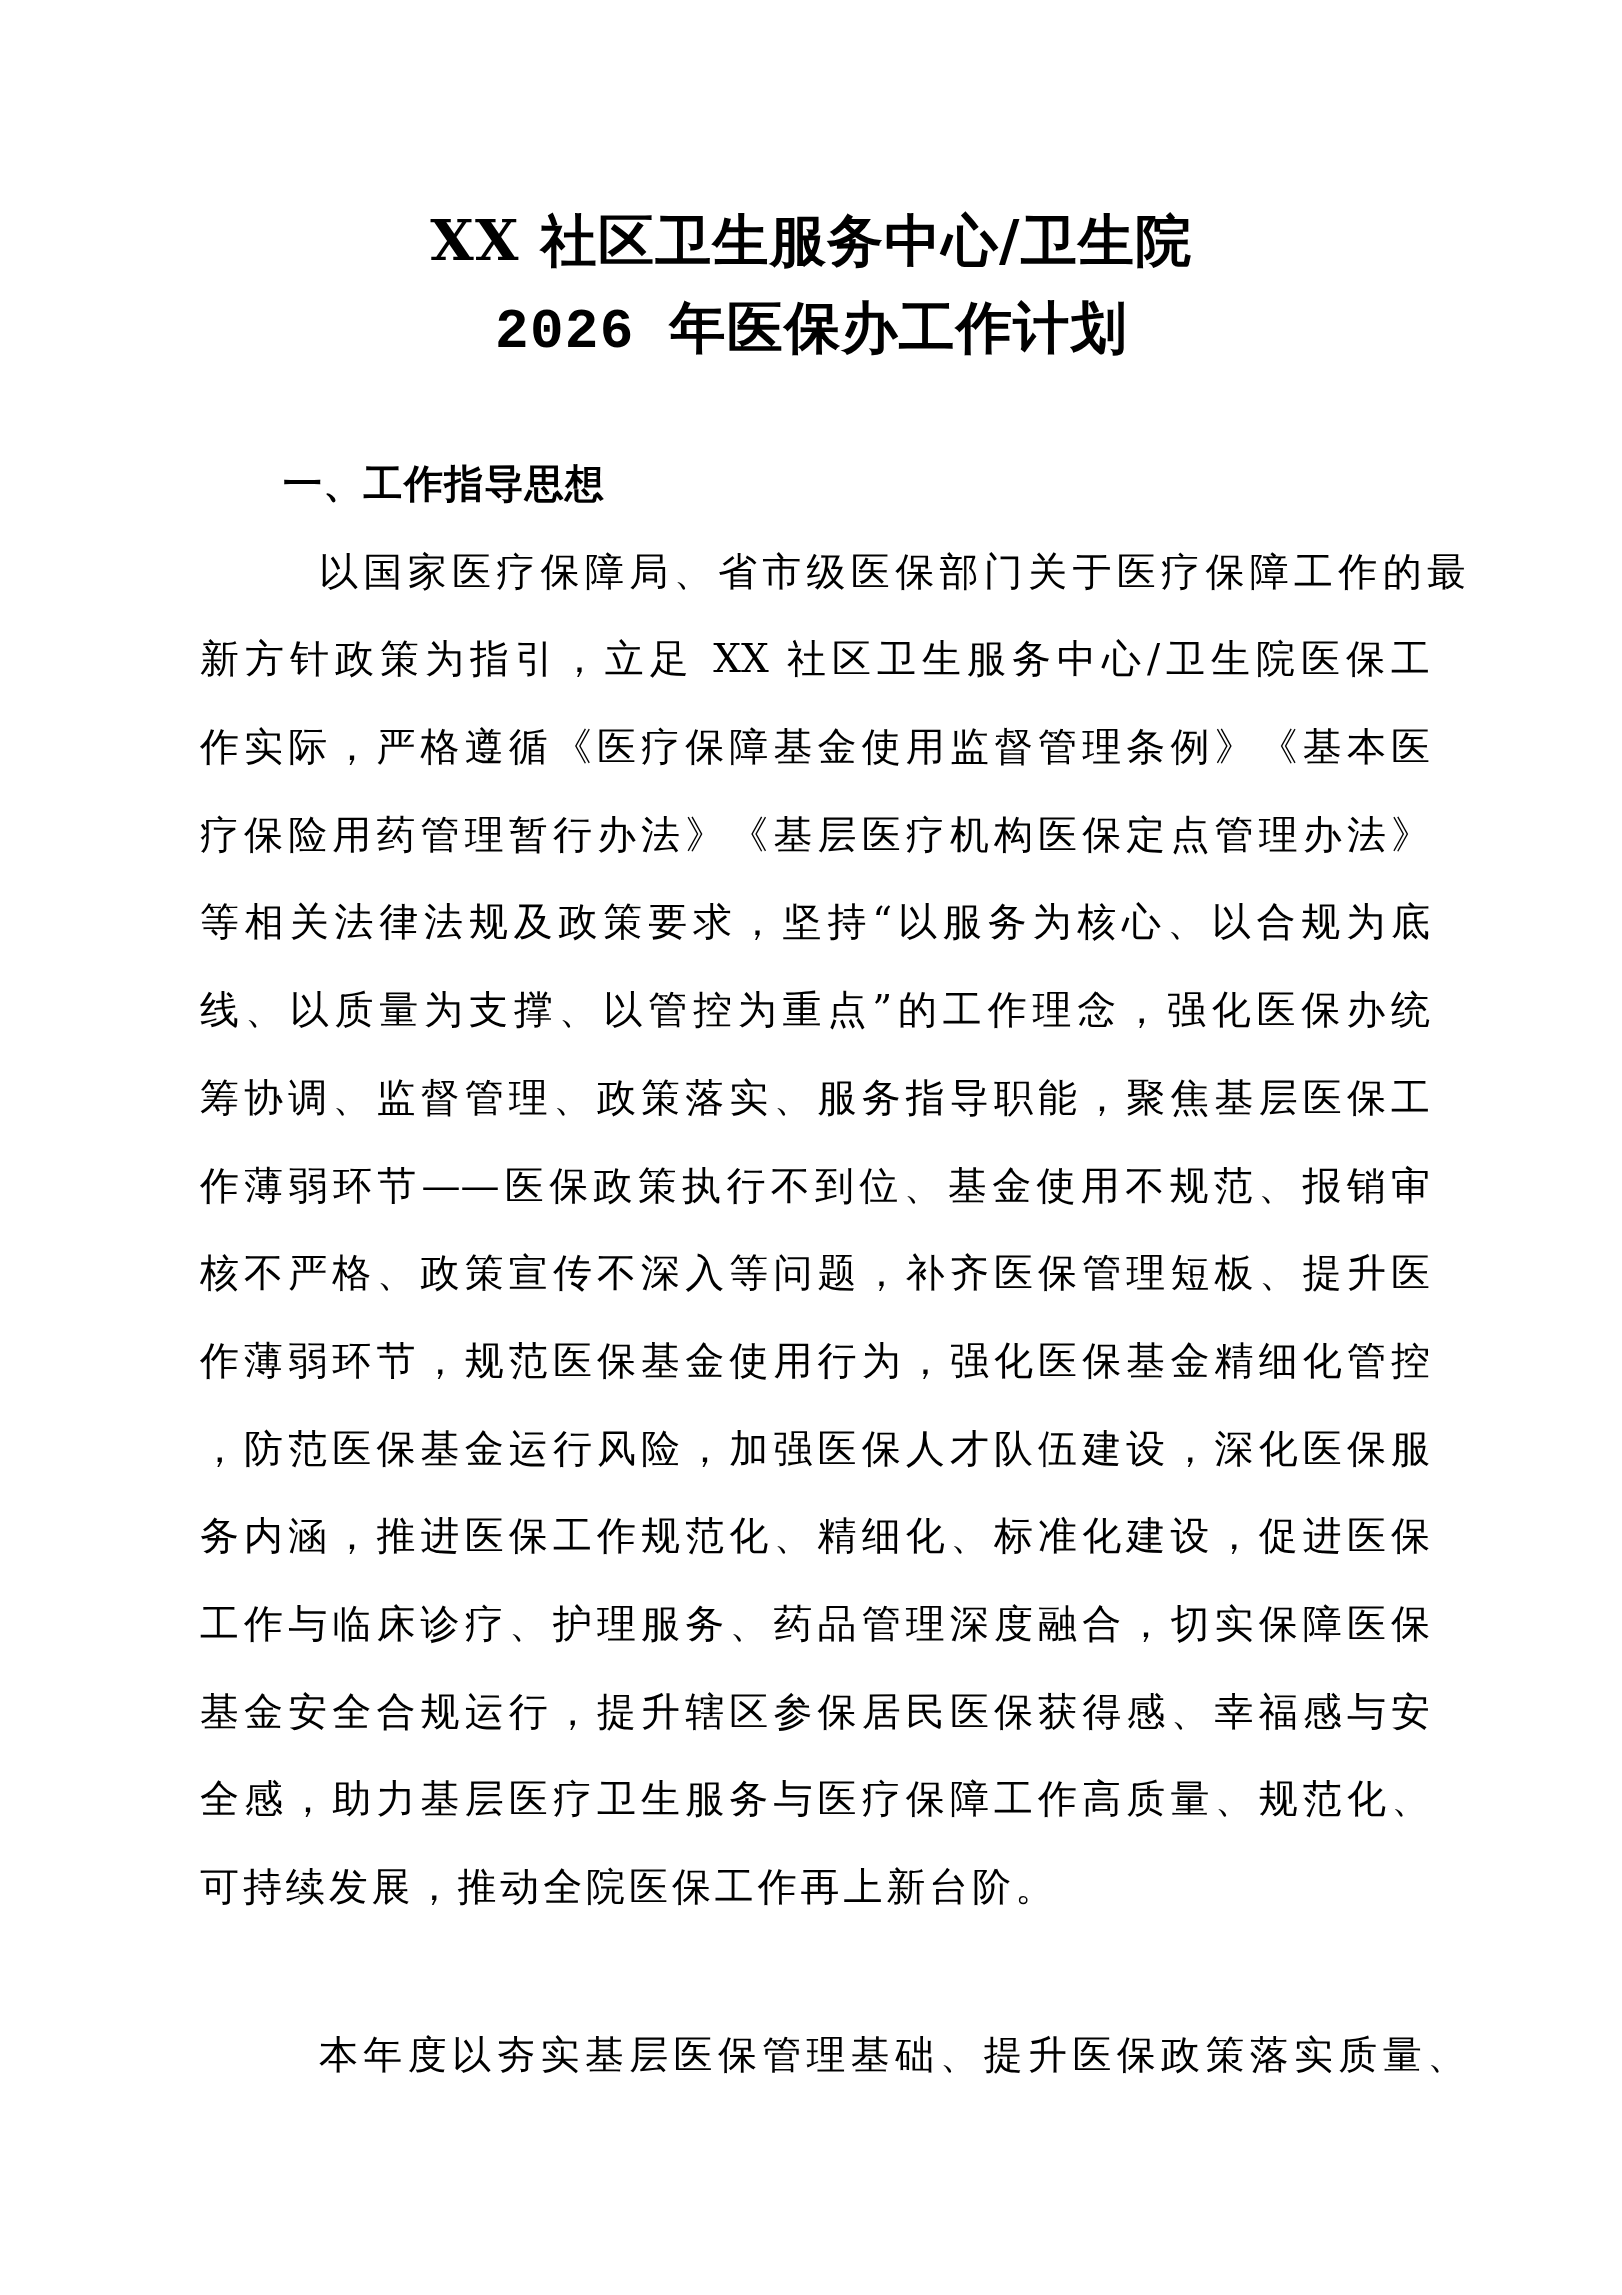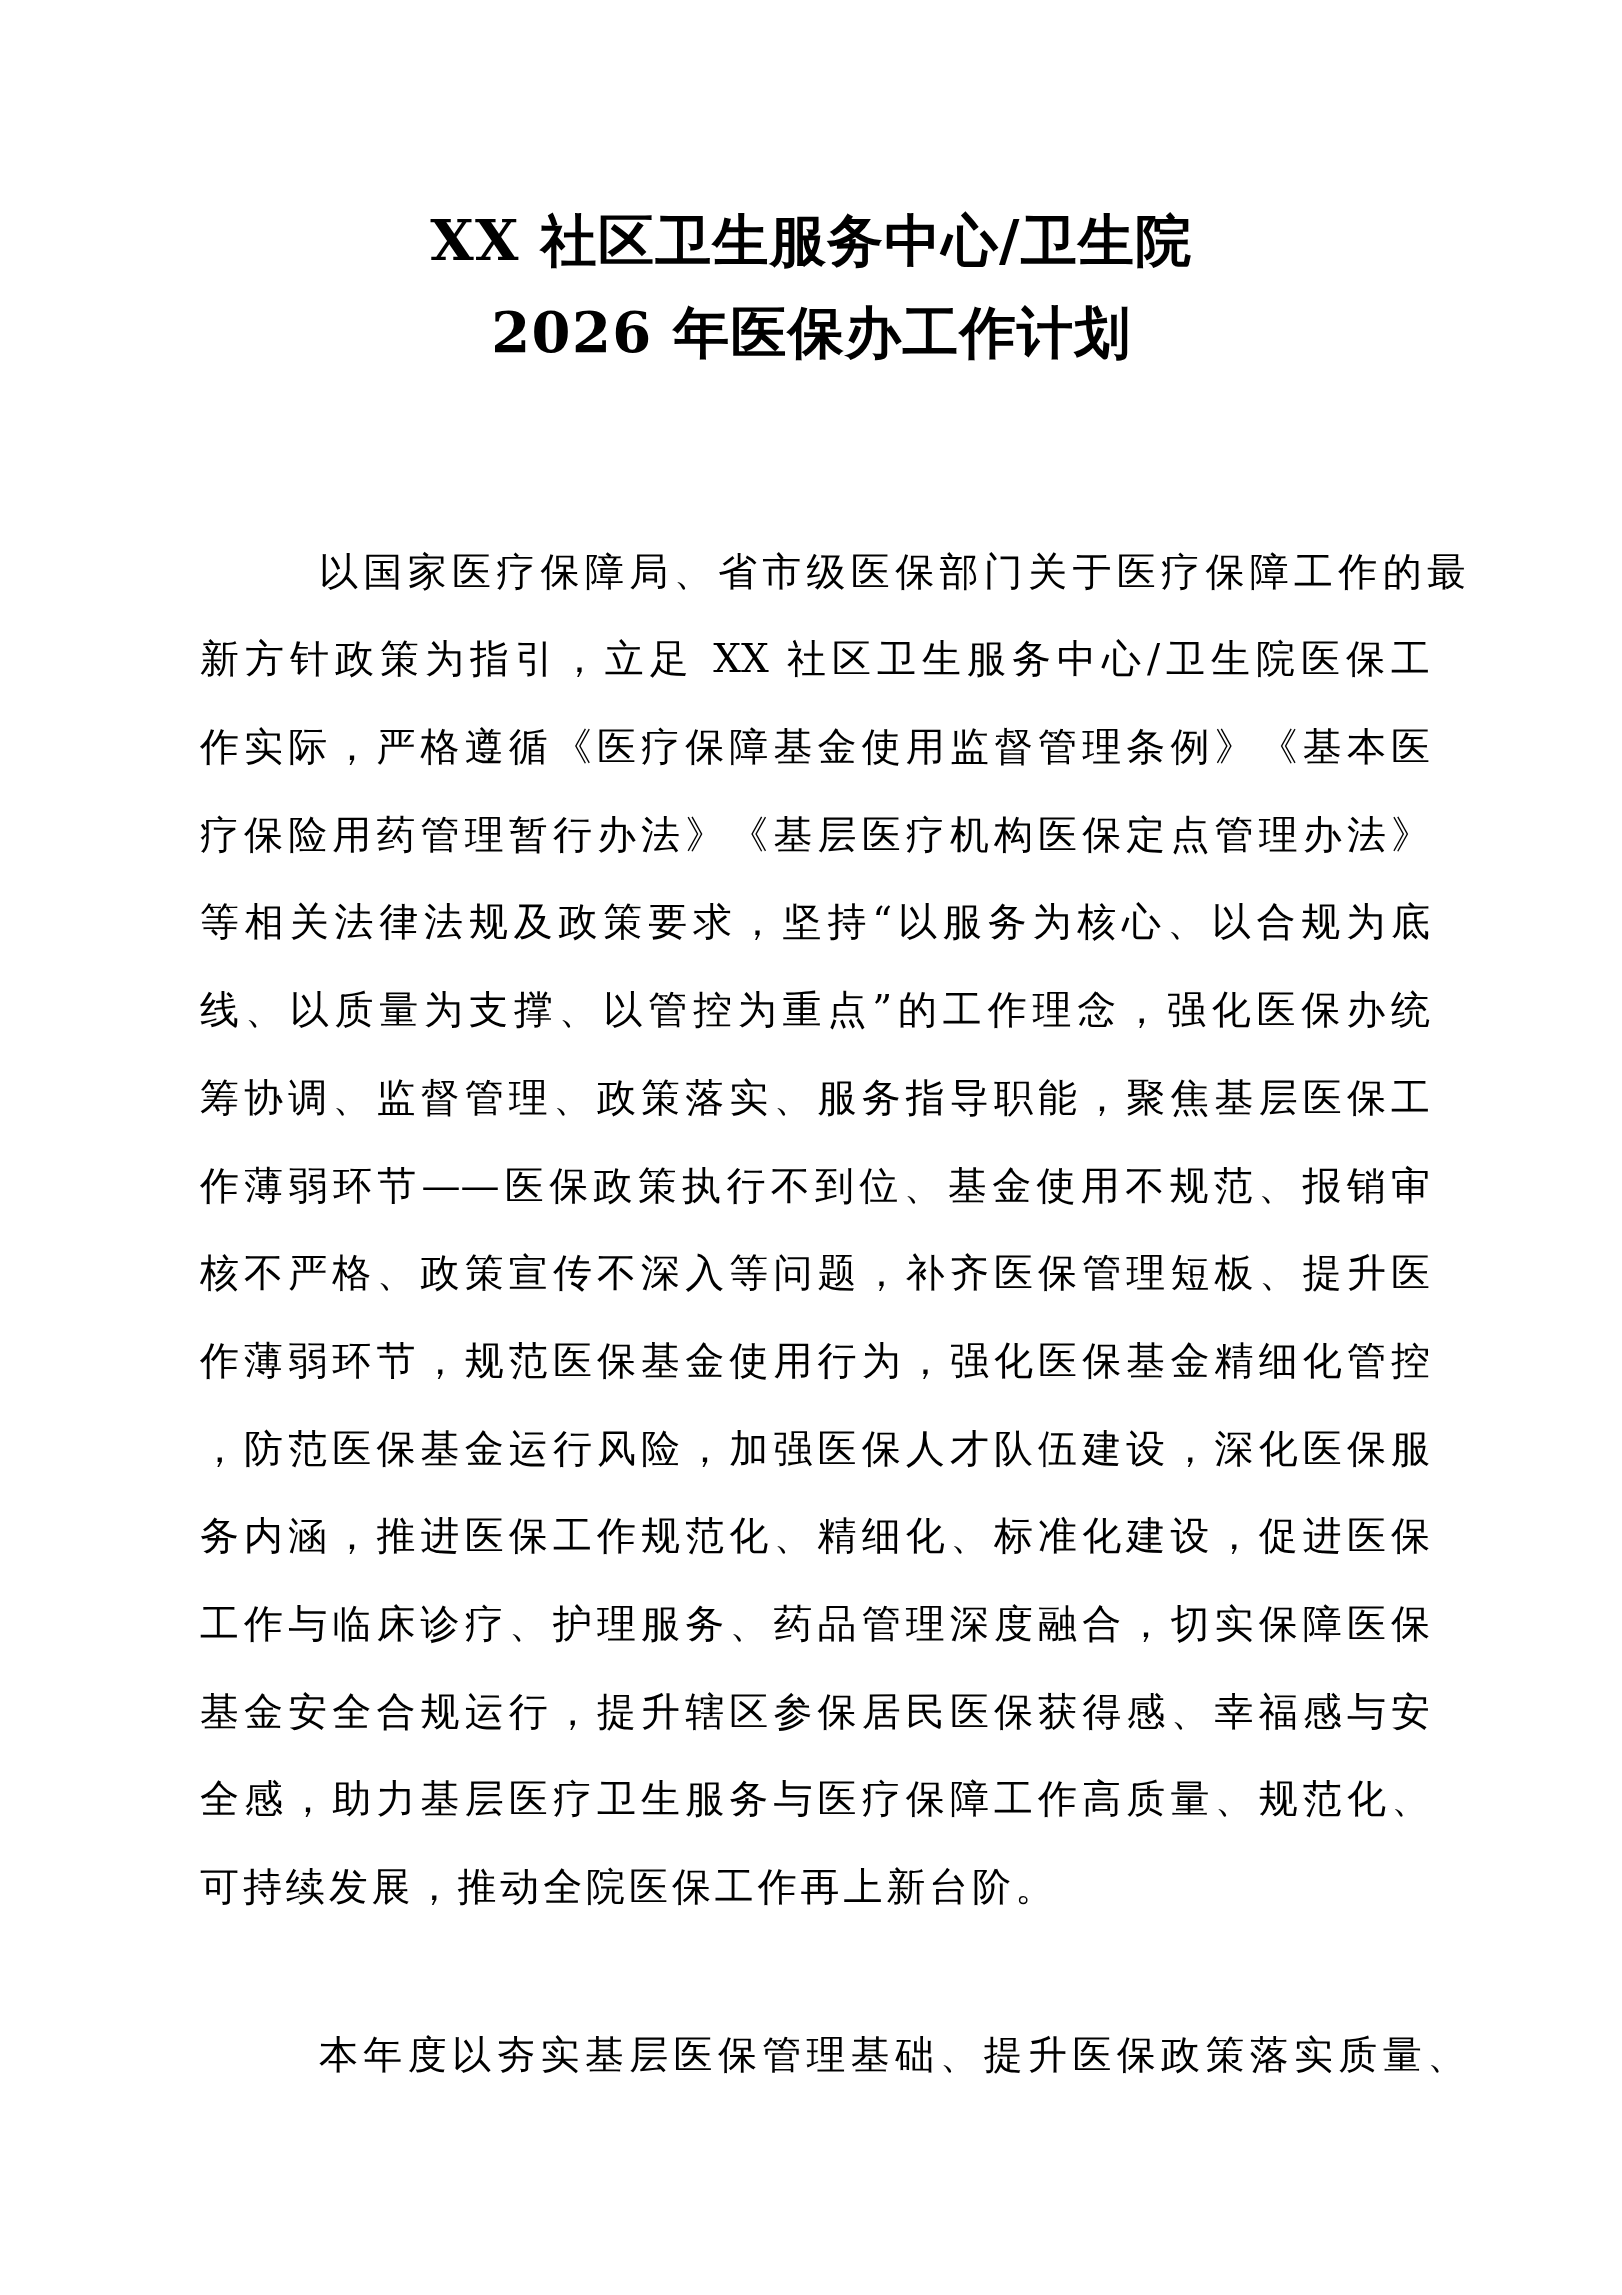--- a/index.html
+++ b/index.html
@@ -23,22 +23,23 @@
   }
   .body-line.indent { left: 283px; width: 1147px; margin-left: 36px; }
   .body-line.last { text-align-last: left; letter-spacing: 3.9px; }
 </style>
 </head>
 <body>
 
 <div class="page">
 
   <div class="title-line" style="top:204px;">XX 社区卫生服务中心/卫生院</div>
-  <div class="title-line" style="top:296px;">2026 年医保办工作计划</div>
+  <div class="title-line" style="top:296px;font-family:Liberation Mono, monospace;">2026 年医保办工作计划</div>
 
+  <div class="heading" style="top:458px;">一、工作指导思想</div>
 
   <div>
     <div class="body-line indent" style="top:546px;">以国家医疗保障局、省市级医保部门关于医疗保障工作的最</div>
     <div class="body-line" style="top:633px;">新方针政策为指引，立足 XX 社区卫生服务中心/卫生院医保工</div>
     <div class="body-line" style="top:721px;">作实际，严格遵循《医疗保障基金使用监督管理条例》《基本医</div>
     <div class="body-line" style="top:809px;">疗保险用药管理暂行办法》《基层医疗机构医保定点管理办法》</div>
     <div class="body-line" style="top:896px;">等相关法律法规及政策要求，坚持“以服务为核心、以合规为底</div>
     <div class="body-line" style="top:984px;">线、以质量为支撑、以管控为重点”的工作理念，强化医保办统</div>
     <div class="body-line" style="top:1072px;">筹协调、监督管理、政策落实、服务指导职能，聚焦基层医保工</div>
     <div class="body-line" style="top:1160px;">作薄弱环节——医保政策执行不到位、基金使用不规范、报销审</div>

